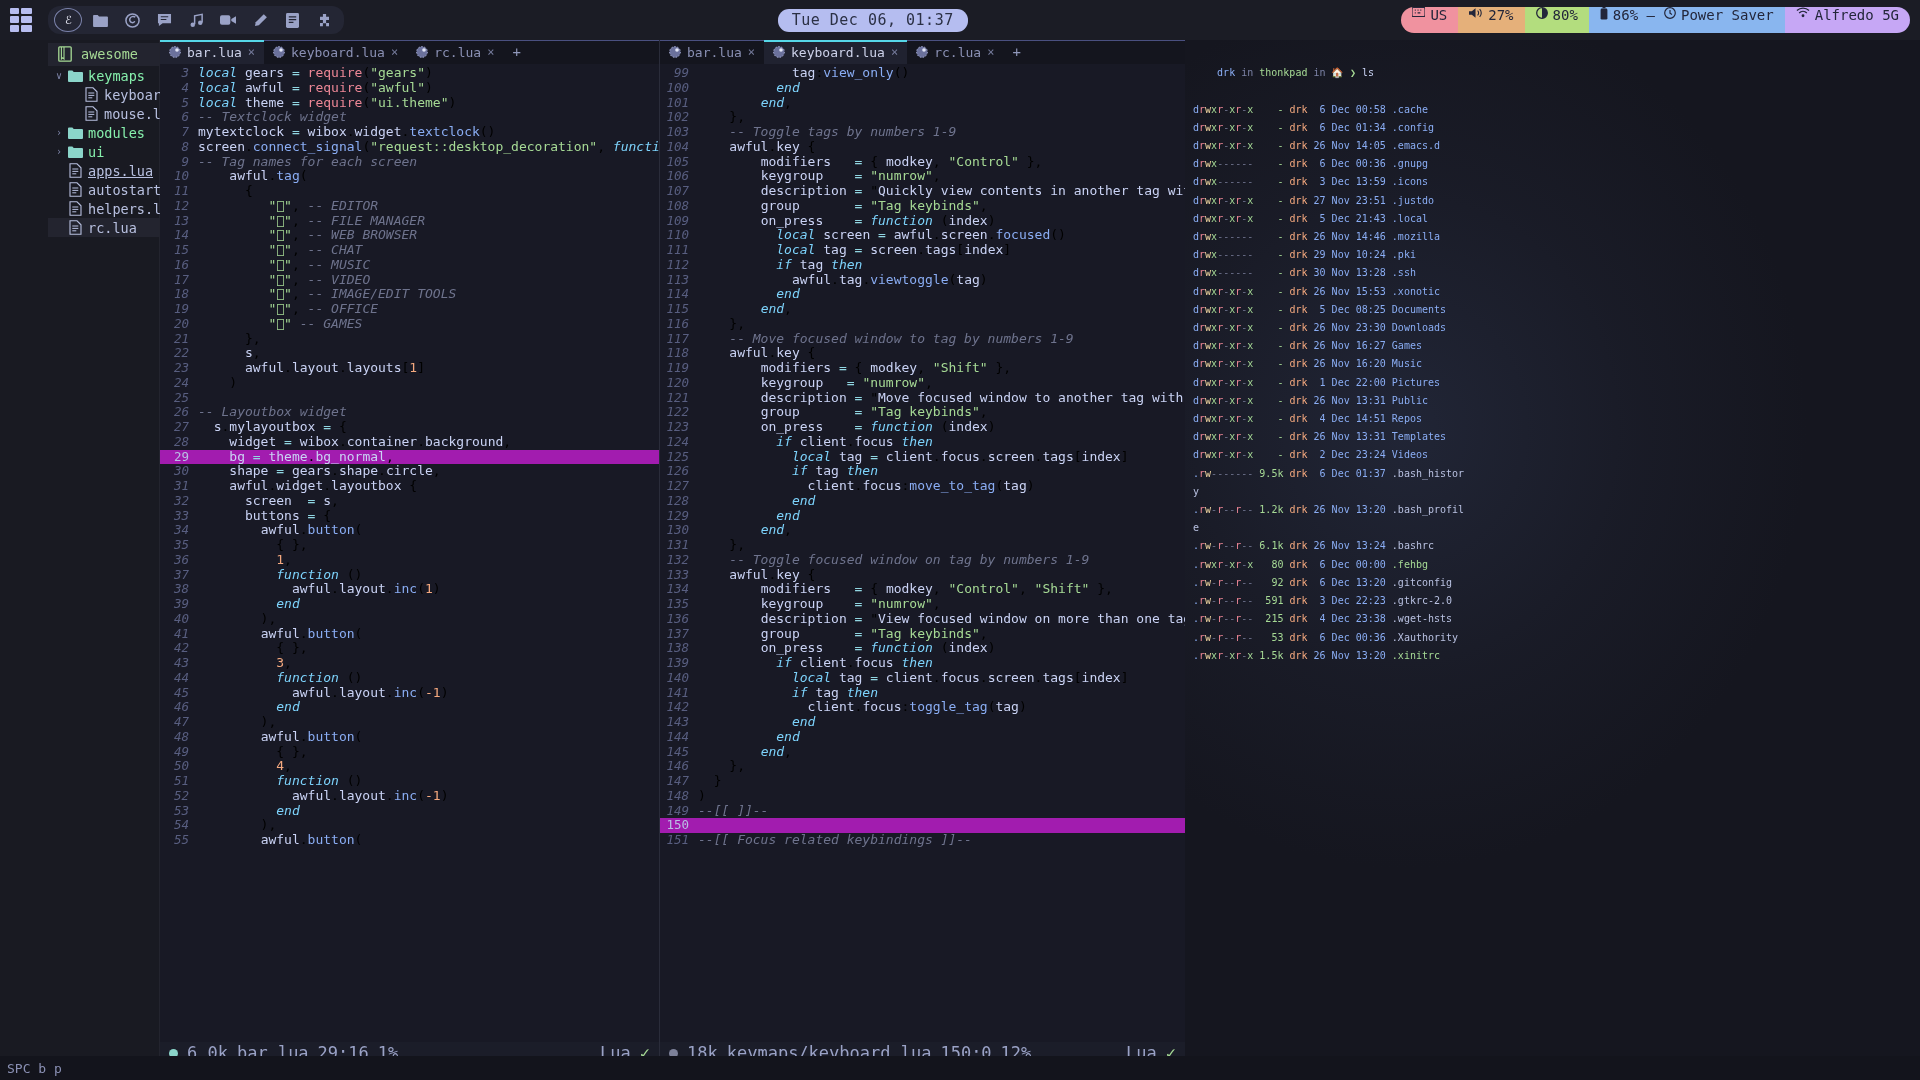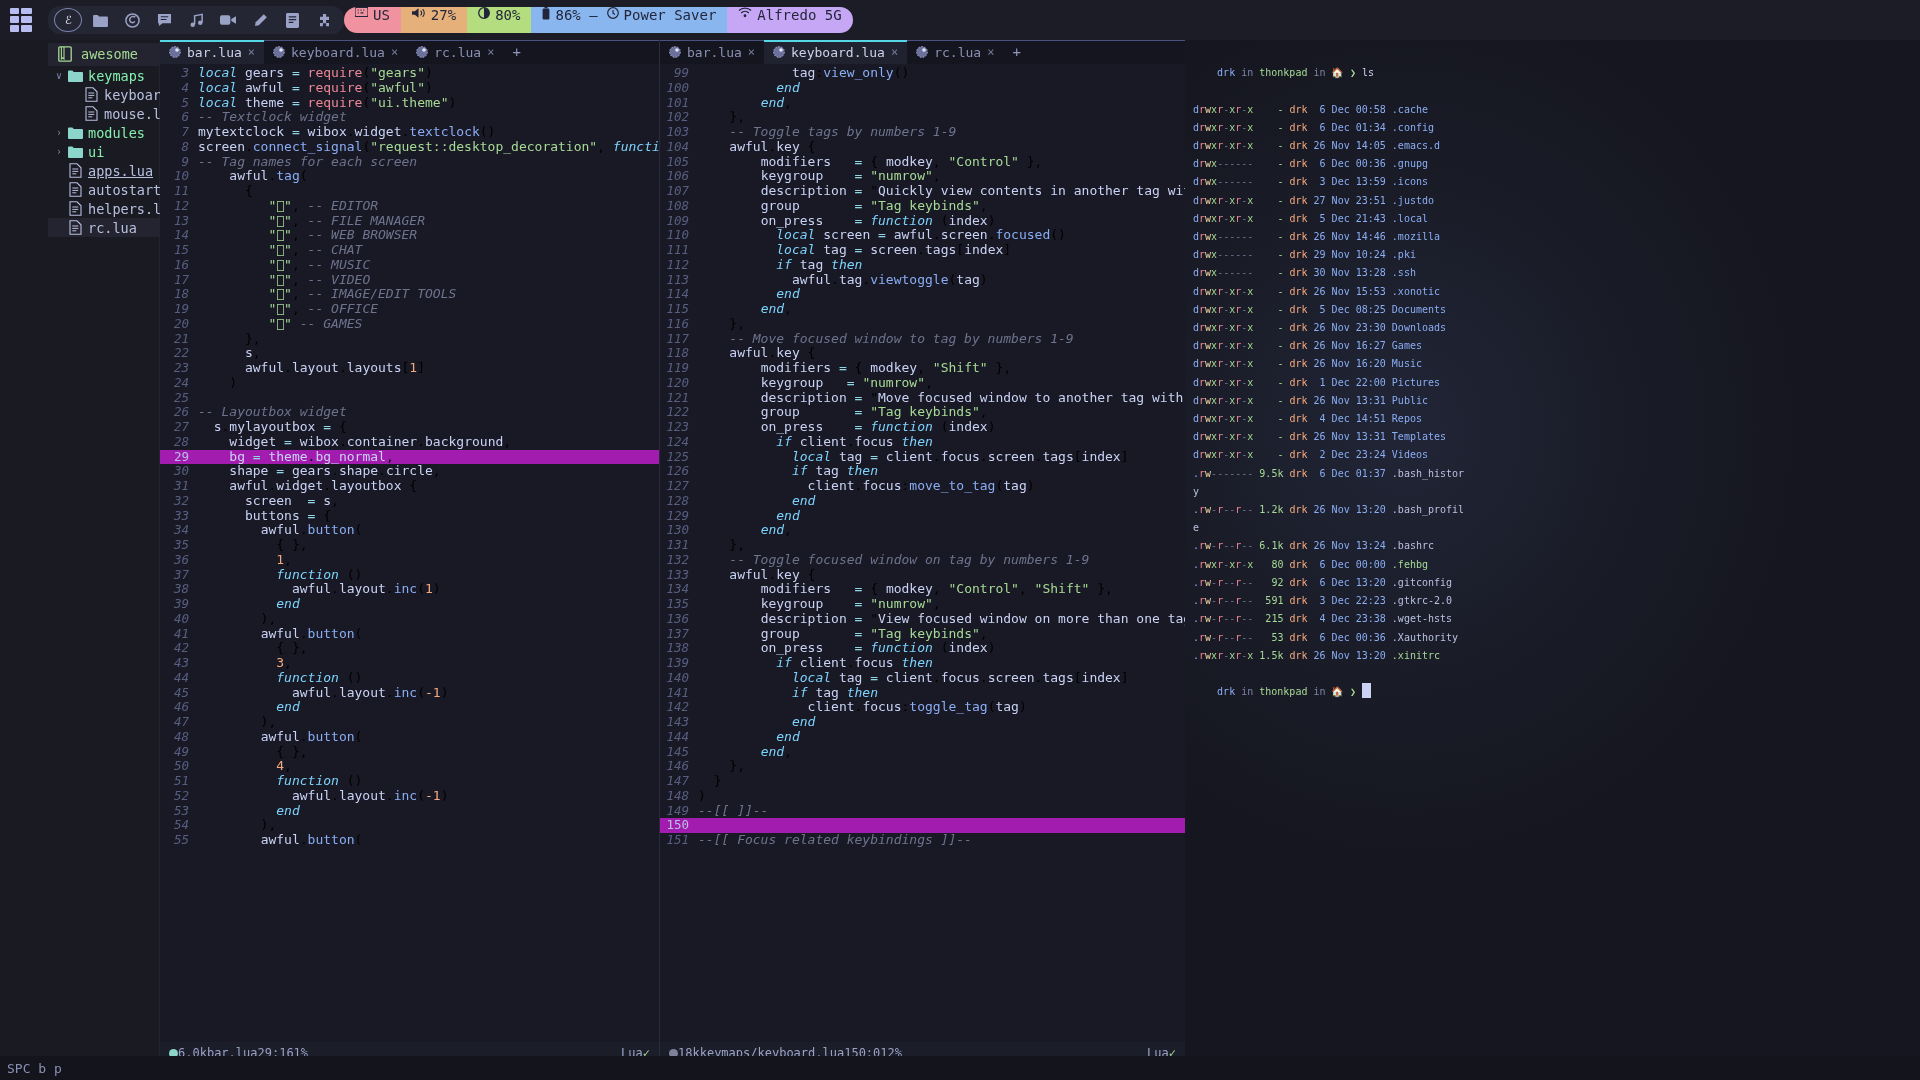--- a/index.html
+++ b/index.html
@@ -100,21 +100,21 @@
   .kw2 { color:#ed8796; }
   .fn  { color:#8aadf4; }
   .str { color:#a6da95; }
   .cmt { color:#6e738d; font-style:italic; }
   .num2{ color:#f5a97f; }
   .id  { color:#cad3f5; }
   .op  { color:#91d7e3; }
   .statusbar {
     position:absolute; bottom:0; left:0; right:0; height:22px;
     background:#1b1d29; display:flex; align-items:center;
-    font-size:12px; color:#9aa2c6; padding:0 9px; 
+    font-size:17px; color:#9aa2c6; padding:0 9px; gap:9px;
   }
   .dot { width:9px;height:9px;border-radius:50%;background:#7d8199; flex:0 0 9px;}
   .dot.on { background:#8bd5ca; }
   .sb-sp { flex:1; }
   .sb-ok { color:#a6da95; }
   
   #term {
     position:absolute; left:1185px; top:40px; width:735px; height:1024px;
     background:#15161f; padding:6px 4px 0 4px; overflow:hidden;
     font-size:10px; line-height:18.2px;
@@ -232,20 +232,23 @@
     </div>
     <div class="tag">
       <span>
         <svg width="15" height="15" viewBox="0 0 16 16">
             <path d="M6.3 1h3.4v3.1h3.1v3.4H9.7V10.6h3.1V14H9.7v-3.1H6.3V14H3.2v-3.4h3.1V7.5H3.2V4.1h3.1z" fill="currentColor"></path>
           </svg>
       </span>
     </div>
   </div>
 
+  <div id="clockwrap">
+    <div id="clock">Tue Dec 06, 01:37</div>
+  </div>
 
   <div id="statwrap">
     <div id="stats">
       <div class="stat" style="background:#f0929f">
         <span>
           <svg width="13" height="10" viewBox="0 0 14 10">
               <rect x="0" y="0" width="14" height="10" rx="1.5" fill="none" stroke="#23263a" stroke-width="1.2"></rect>
               <path d="M3 3h1M6 3h1M9 3h1M3 6h1M6 6h3" stroke="#23263a" stroke-width="1.2"></path>
             </svg>
         </span>
@@ -511,20 +514,17 @@
       <div class="tline"><span class="c-d">.</span><span class="c-r">r</span><span class="c-w">w</span><span class="c-dash">-</span><span class="c-r">r</span><span class="c-dash">-</span><span class="c-dash">-</span><span class="c-r">r</span><span class="c-dash">-</span><span class="c-dash">-</span> <span class="c-size">1.2k</span> <span class="c-user">drk</span> <span class="c-date">26 Nov 13:20</span> <span class="c-file">.bash_profil</span></div>
       <div class="tline"><span class="c-file">e</span></div>
       <div class="tline"><span class="c-d">.</span><span class="c-r">r</span><span class="c-w">w</span><span class="c-dash">-</span><span class="c-r">r</span><span class="c-dash">-</span><span class="c-dash">-</span><span class="c-r">r</span><span class="c-dash">-</span><span class="c-dash">-</span> <span class="c-size">6.1k</span> <span class="c-user">drk</span> <span class="c-date">26 Nov 13:24</span> <span class="c-file">.bashrc</span></div>
       <div class="tline"><span class="c-d">.</span><span class="c-r">r</span><span class="c-w">w</span><span class="c-x">x</span><span class="c-r">r</span><span class="c-dash">-</span><span class="c-x">x</span><span class="c-r">r</span><span class="c-dash">-</span><span class="c-x">x</span> <span class="c-size">  80</span> <span class="c-user">drk</span> <span class="c-date"> 6 Dec 00:00</span> <span class="c-x">.fehbg</span></div>
       <div class="tline"><span class="c-d">.</span><span class="c-r">r</span><span class="c-w">w</span><span class="c-dash">-</span><span class="c-r">r</span><span class="c-dash">-</span><span class="c-dash">-</span><span class="c-r">r</span><span class="c-dash">-</span><span class="c-dash">-</span> <span class="c-size">  92</span> <span class="c-user">drk</span> <span class="c-date"> 6 Dec 13:20</span> <span class="c-file">.gitconfig</span></div>
       <div class="tline"><span class="c-d">.</span><span class="c-r">r</span><span class="c-w">w</span><span class="c-dash">-</span><span class="c-r">r</span><span class="c-dash">-</span><span class="c-dash">-</span><span class="c-r">r</span><span class="c-dash">-</span><span class="c-dash">-</span> <span class="c-size"> 591</span> <span class="c-user">drk</span> <span class="c-date"> 3 Dec 22:23</span> <span class="c-file">.gtkrc-2.0</span></div>
       <div class="tline"><span class="c-d">.</span><span class="c-r">r</span><span class="c-w">w</span><span class="c-dash">-</span><span class="c-r">r</span><span class="c-dash">-</span><span class="c-dash">-</span><span class="c-r">r</span><span class="c-dash">-</span><span class="c-dash">-</span> <span class="c-size"> 215</span> <span class="c-user">drk</span> <span class="c-date"> 4 Dec 23:38</span> <span class="c-file">.wget-hsts</span></div>
       <div class="tline"><span class="c-d">.</span><span class="c-r">r</span><span class="c-w">w</span><span class="c-dash">-</span><span class="c-r">r</span><span class="c-dash">-</span><span class="c-dash">-</span><span class="c-r">r</span><span class="c-dash">-</span><span class="c-dash">-</span> <span class="c-size">  53</span> <span class="c-user">drk</span> <span class="c-date"> 6 Dec 00:36</span> <span class="c-file">.Xauthority</span></div>
       <div class="tline"><span class="c-d">.</span><span class="c-r">r</span><span class="c-w">w</span><span class="c-x">x</span><span class="c-r">r</span><span class="c-dash">-</span><span class="c-x">x</span><span class="c-r">r</span><span class="c-dash">-</span><span class="c-x">x</span> <span class="c-size">1.5k</span> <span class="c-user">drk</span> <span class="c-date">26 Nov 13:20</span> <span class="c-x">.xinitrc</span></div>
     </div>
-  <div class="tline">
-    <span class="c-prompt-u">drk</span><span> </span><span class="c-in">in</span><span> </span><span class="c-host">thonkpad</span><span> </span><span class="c-in">in</span><span> </span><span class="c-home">🏠</span><span> </span><span class="c-arrow">❯</span><span> </span><span class="cursor"></span>
-  </div>
 </div>
 
 <div id="bottombar">
   <span>SPC b p</span>
 </div>
 
 </body></html>

